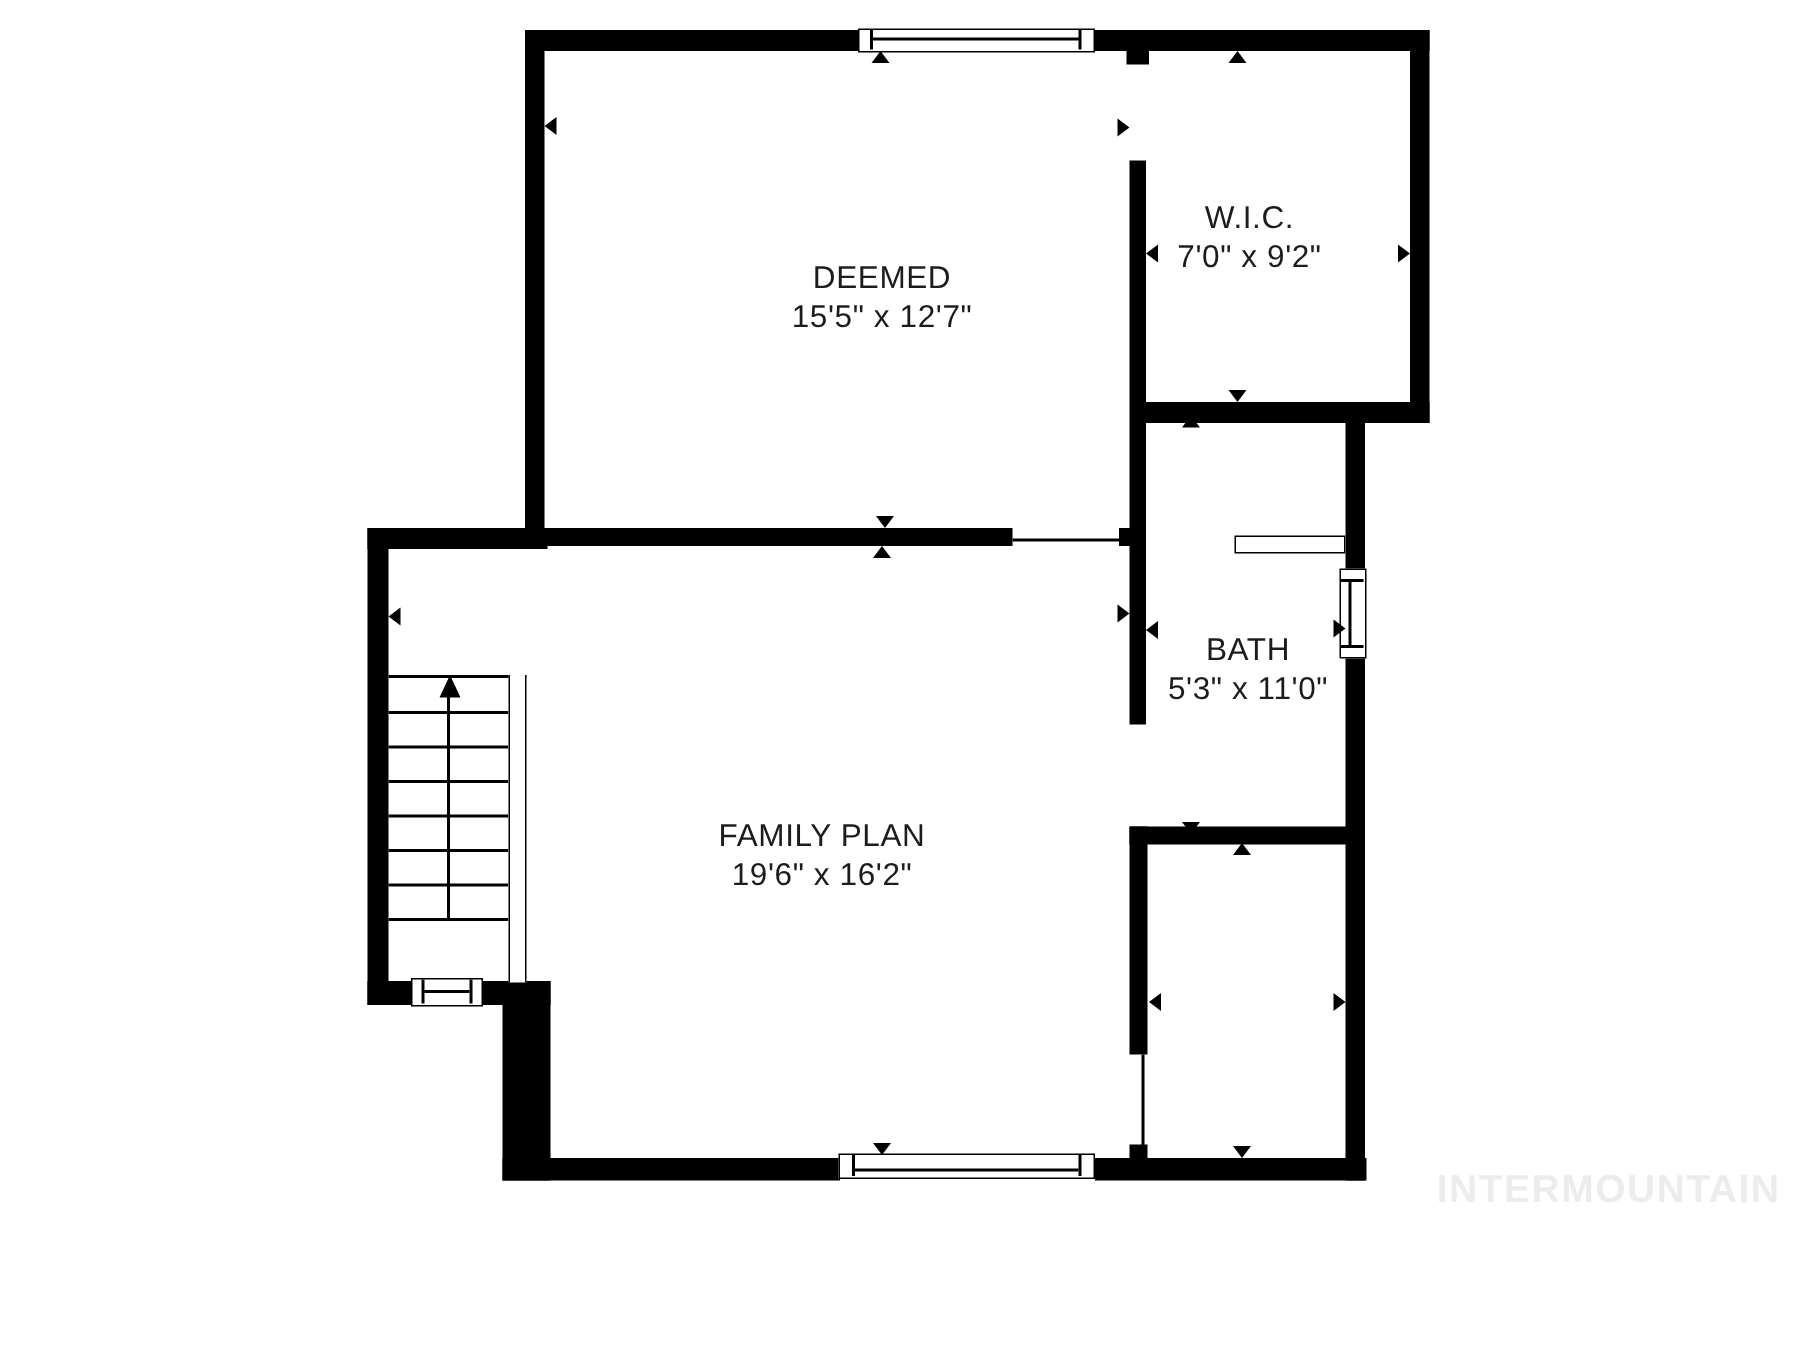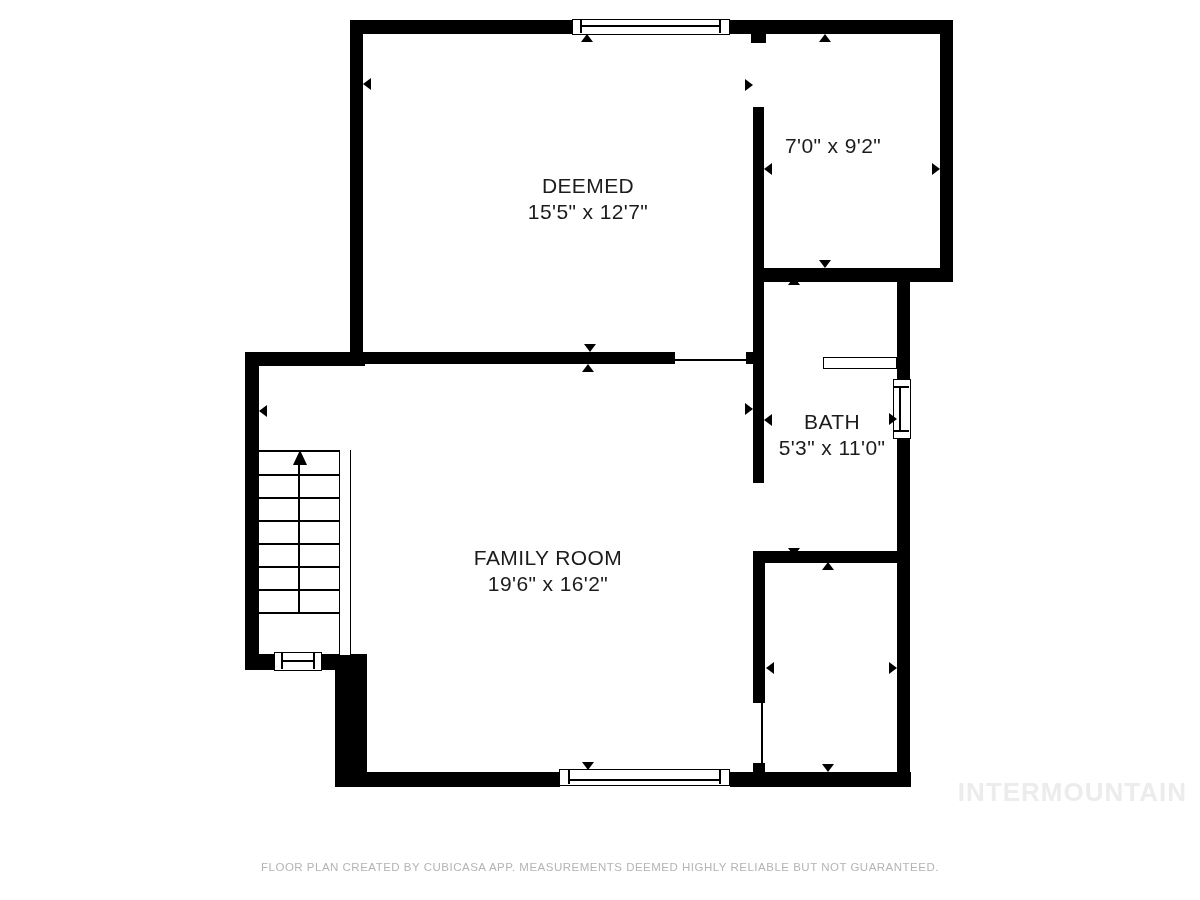--- a/index.html
+++ b/index.html
@@ -129,27 +129,27 @@
   <div class="tri tri-up" style="left:822px;top:562px;"></div>
   <div class="tri tri-down" style="left:822px;top:764px;"></div>
   <div class="tri tri-left" style="left:766px;top:662px;"></div>
   <div class="tri tri-right" style="left:889px;top:662px;"></div>
 
   <div class="room-label" style="left:438px;top:173px;">
     <div>DEEMED</div>
     <div>15'5" x 12'7"</div>
   </div>
   <div class="room-label" style="left:683px;top:133px;">
+    <div>W.I.C.</div>
     <div>7'0" x 9'2"</div>
   </div>
-  <div class="room-label" style="left:682px;top:409px;">
+  <div class="room-label" style="left:682px;top:421px;">
     <div>BATH</div>
     <div>5'3" x 11'0"</div>
   </div>
   <div class="room-label" style="left:398px;top:545px;">
-    <div>FAMILY ROOM</div>
+    <div>FAMILY PLAN</div>
     <div>19'6" x 16'2"</div>
   </div>
 
   <div class="watermark">INTERMOUNTAIN</div>
-  <div class="footer">FLOOR PLAN CREATED BY CUBICASA APP. MEASUREMENTS DEEMED HIGHLY RELIABLE BUT NOT GUARANTEED.</div>
 
 </div>
 
 </body></html>

